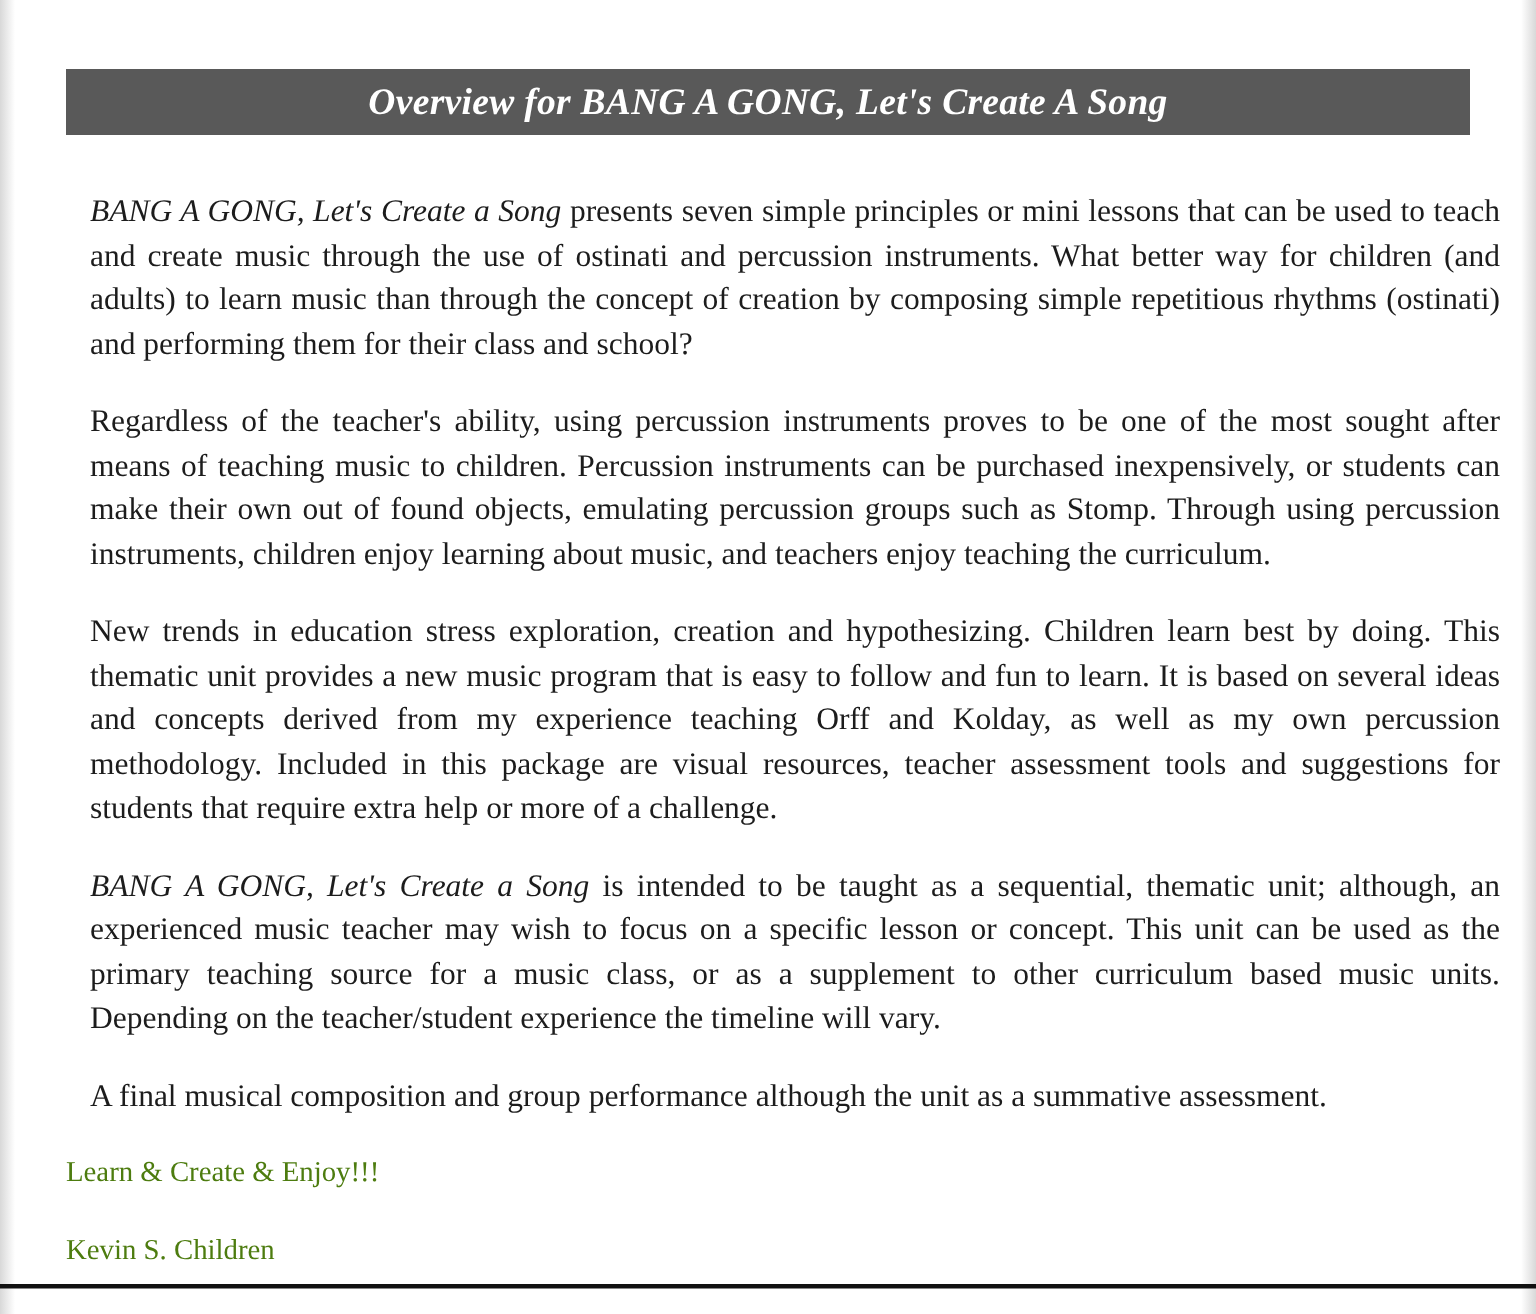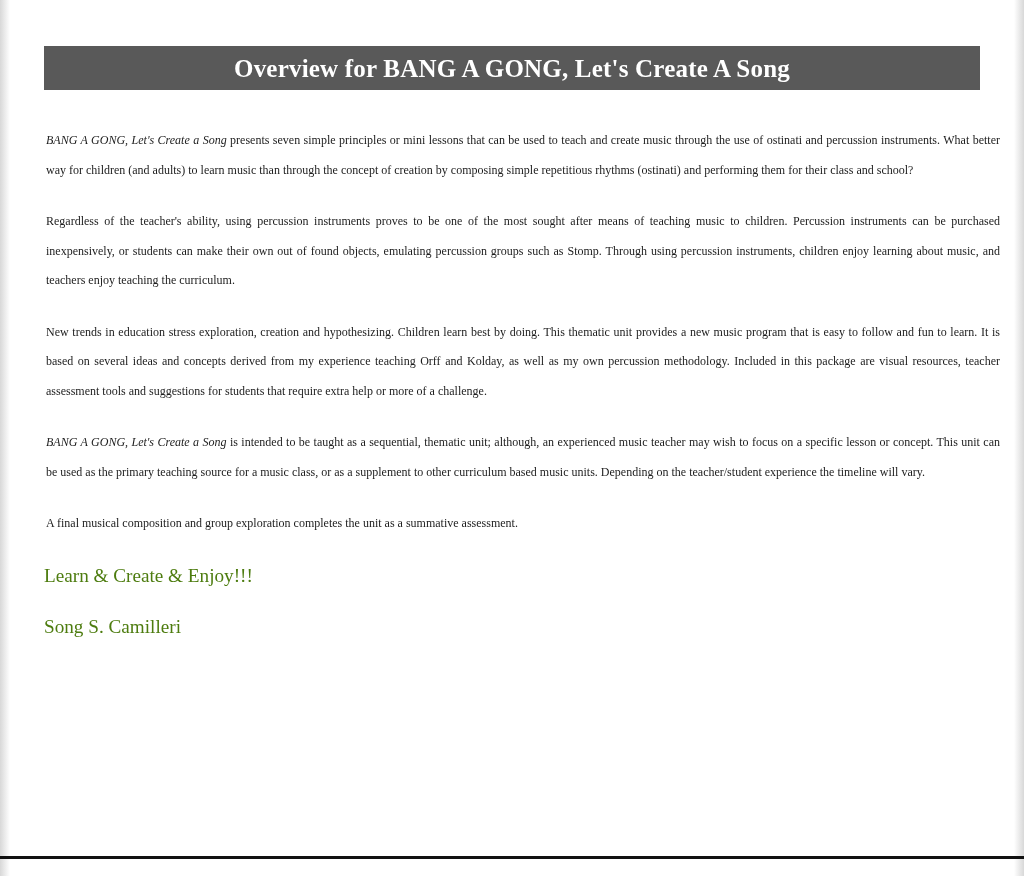--- a/index.html
+++ b/index.html
@@ -34,38 +34,39 @@
     color: #ffffff;
     height: 44px;
     display: flex;
     align-items: center;
     justify-content: center;
     width: 936px;
     box-sizing: border-box;
   }
   .title-bar .title-text {
     font-family: "Liberation Serif", serif;
+    font-style: italic;
     font-weight: bold;
     font-size: 25px;
     letter-spacing: 0.2px;
     line-height: 1;
     text-align: center;
     color: #ffffff;
     white-space: nowrap;
   }
   .body-copy {
     margin-top: 36px;
     width: 956px;
   }
   .para {
-    font-size: 12px;
+    font-size: 21px;
     line-height: 29.5px;
     text-align: justify;
     text-justify: inter-word;
-    margin: 0 0 22px 2px;
+    margin: 0 0 22px 16px;
     color: #1c1c1c;
     hyphens: auto;
     -webkit-hyphens: auto;
   }
   .para.no-justify {
     text-align: left;
   }
   .para em {
     font-style: italic;
   }
@@ -117,23 +118,23 @@
     <div class="body-copy">
 
       <p class="para"><em>BANG A GONG, Let's Create a Song</em><span> presents seven simple principles or mini lessons that can be used to teach and create music through the use of ostinati and percussion instruments. What better way for children (and adults) to learn music than through the concept of creation by composing simple repetitious rhythms (ostinati) and performing them for their class and school?</span></p>
 
       <p class="para"><span>Regardless of the teacher's ability, using percussion instruments proves to be one of the most sought after means of teaching music to children. Percussion instruments can be purchased inexpensively, or students can make their own out of found objects, emulating percussion groups such as Stomp. Through using percussion instruments, children enjoy learning about music, and teachers enjoy teaching the curriculum.</span></p>
 
       <p class="para"><span>New trends in education stress exploration, creation and hypothesizing. Children learn best by doing. This thematic unit provides a new music program that is easy to follow and fun to learn. It is based on several ideas and concepts derived from my experience teaching Orff and Kolday, as well as my own percussion methodology. Included in this package are visual resources, teacher assessment tools and suggestions for students that require extra help or more of a challenge.</span></p>
 
       <p class="para"><em>BANG A GONG, Let's Create a Song</em><span> is intended to be taught as a sequential, thematic unit; although, an experienced music teacher may wish to focus on a specific lesson or concept. This unit can be used as the primary teaching source for a music class, or as a supplement to other curriculum based music units. Depending on the teacher/student experience the timeline will vary.</span></p>
 
-      <p class="para no-justify"><span>A final musical composition and group exploration completes the unit as a summative assessment.</span></p>
+      <p class="para no-justify"><span>A final musical composition and group performance although the unit as a summative assessment.</span></p>
 
       <p class="sig">Learn &amp; Create &amp; Enjoy!!!</p>
 
-      <p class="sig">Song S. Camilleri</p>
+      <p class="sig">Kevin S. Children</p>
 
     </div>
   </div>
 
   <div class="bottom-rule"></div>
 </div>
 
 </body></html>

